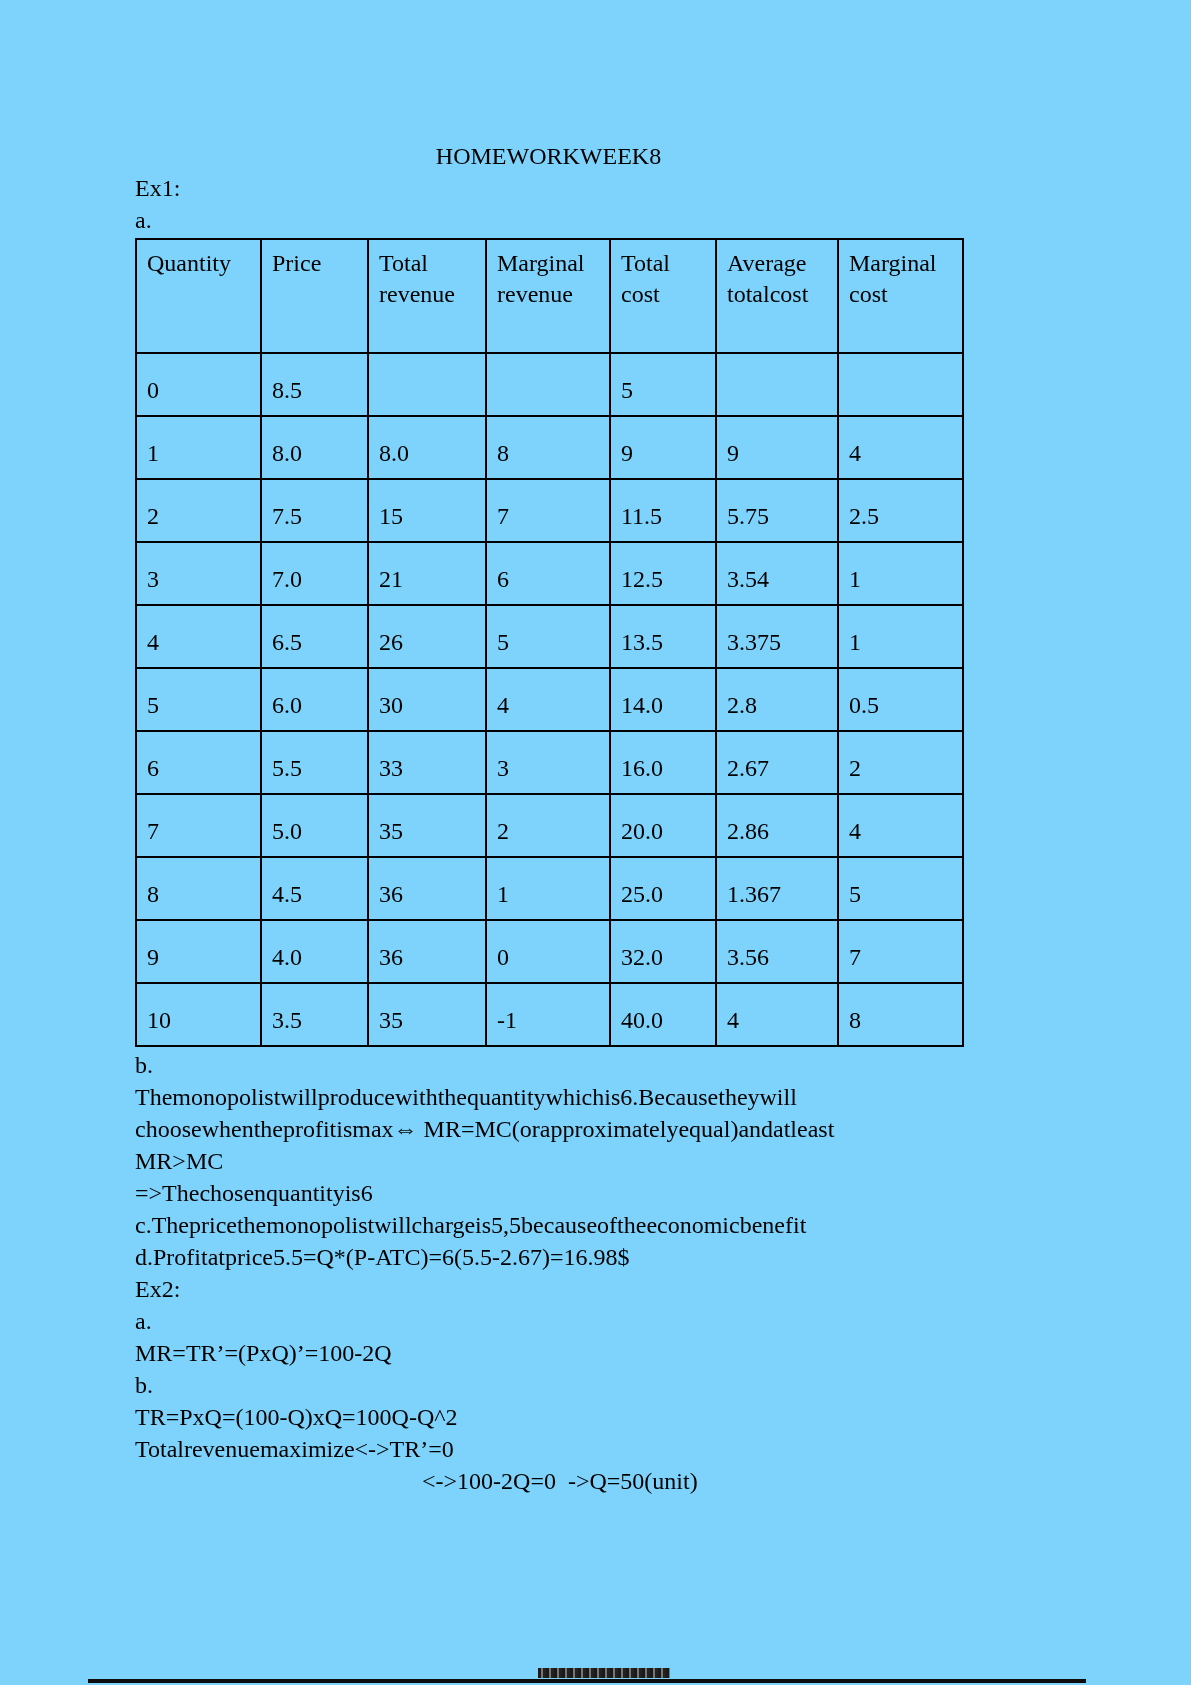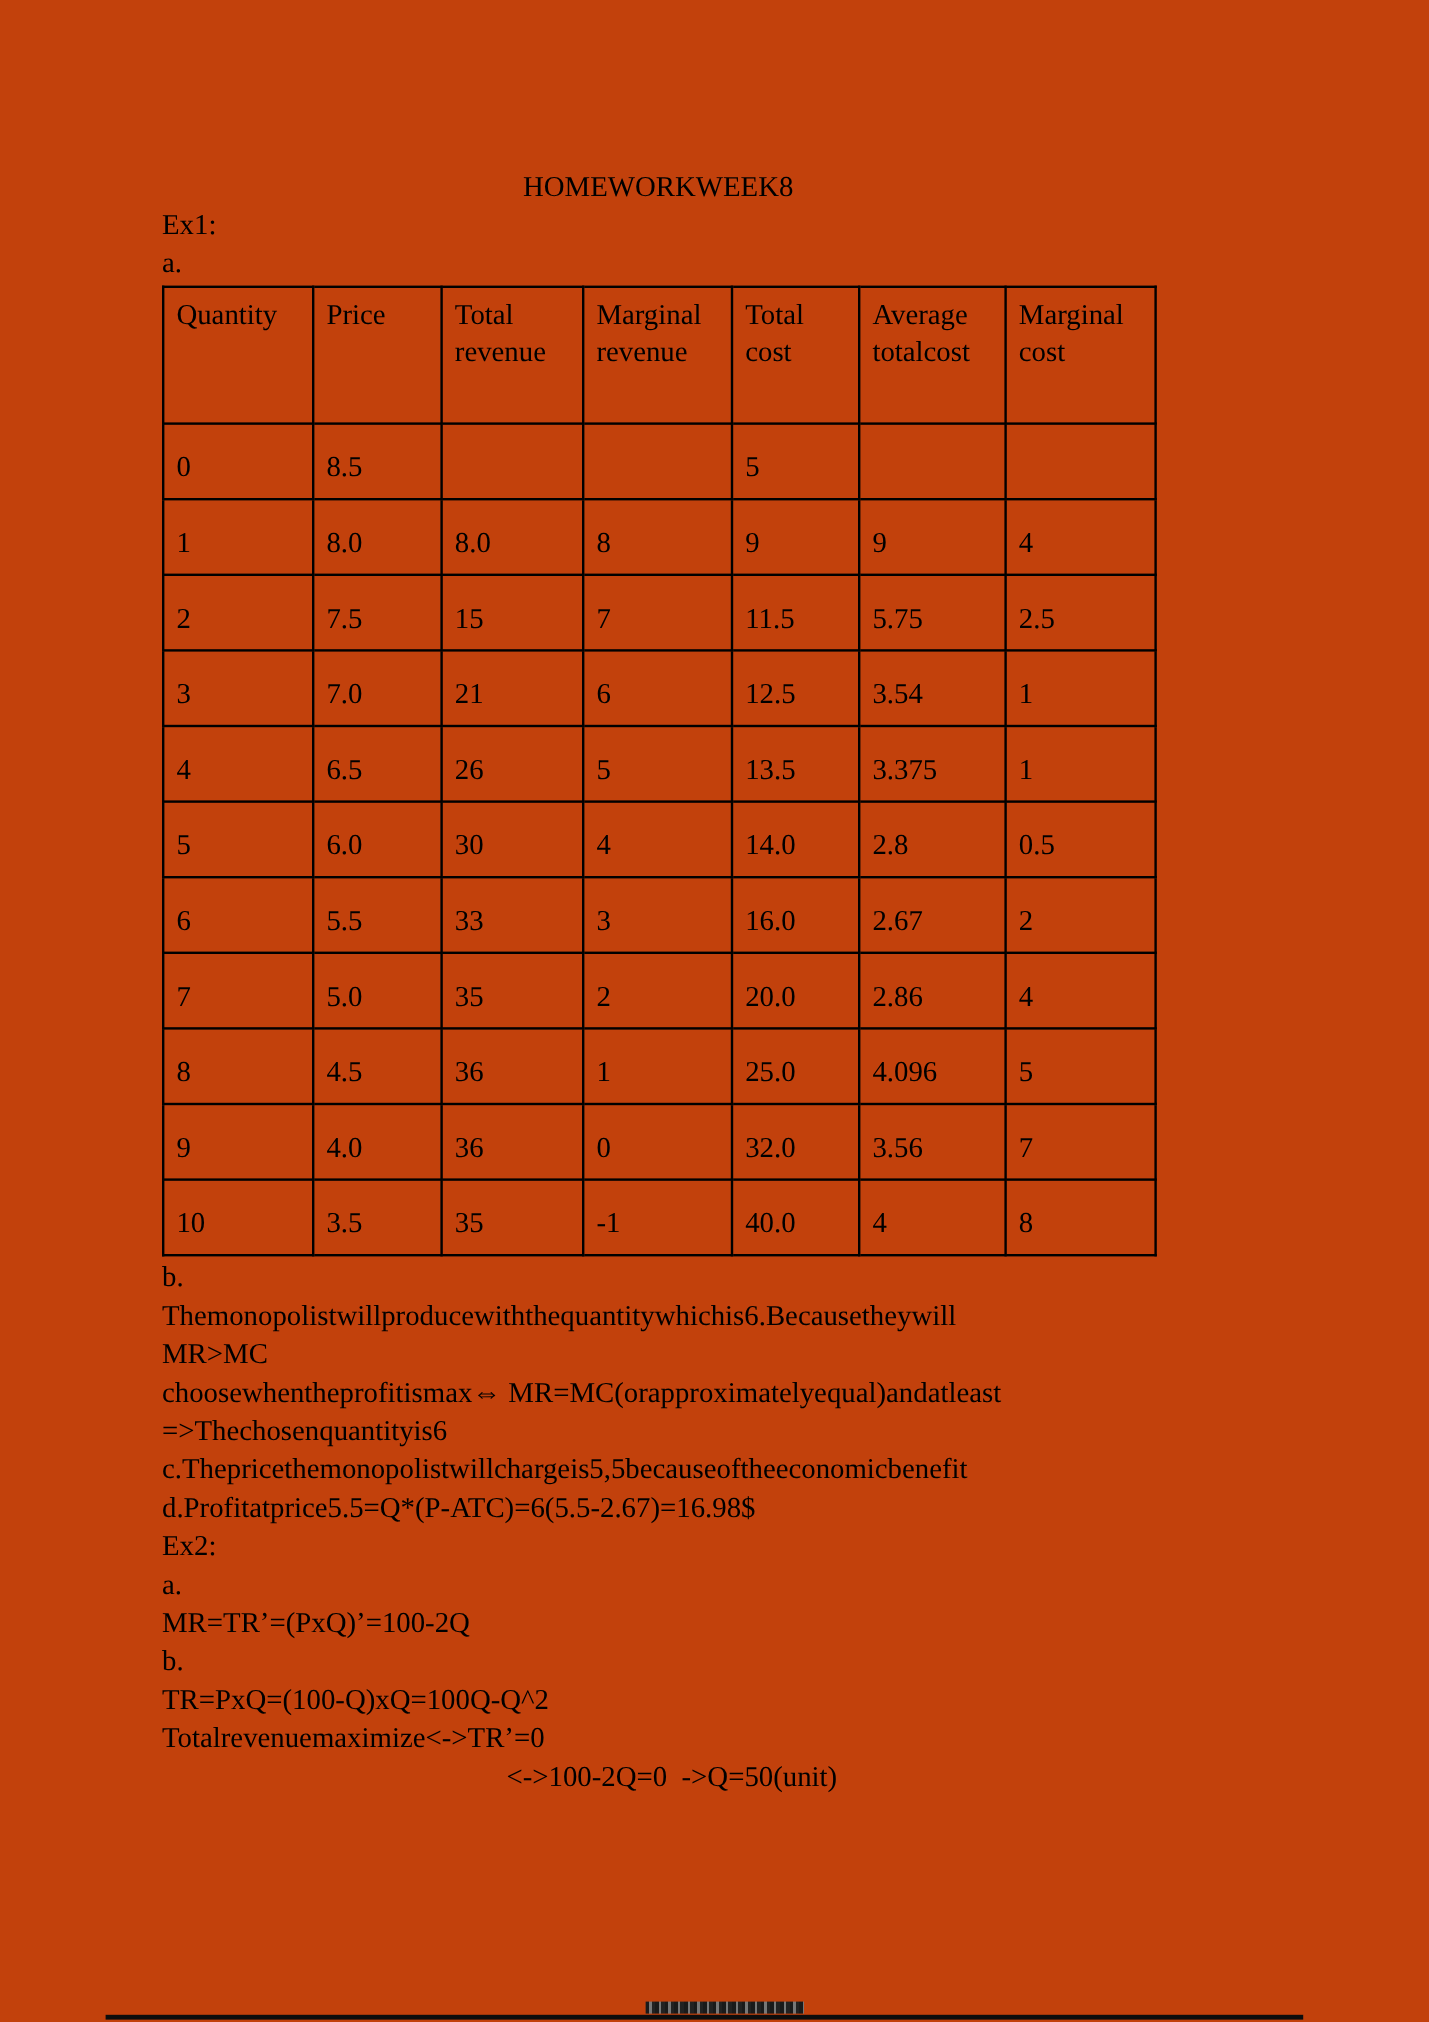--- a/index.html
+++ b/index.html
@@ -1,19 +1,19 @@
 <!DOCTYPE html>
 <html><head>
 <meta charset="utf-8">
 <style>
   html,body{margin:0;padding:0;background:#e8e8e8;}
   .page{
     position:relative;
     width:1191px;height:1685px;
-    background:#c2410c;
+    background:#7dd3fc;
     font-family:"Liberation Serif", serif;
     color:#000;
     overflow:hidden;
     margin:0 auto;
   }
   .content{
     position:absolute;
     left:135px;top:140px;
     width:827px;
     font-size:24px;
@@ -173,21 +173,21 @@
             <td>20.0</td>
             <td>2.86</td>
             <td>4</td>
           </tr>
           <tr>
             <td>8</td>
             <td>4.5</td>
             <td>36</td>
             <td>1</td>
             <td>25.0</td>
-            <td>4.096</td>
+            <td>1.367</td>
             <td>5</td>
           </tr>
           <tr>
             <td>9</td>
             <td>4.0</td>
             <td>36</td>
             <td>0</td>
             <td>32.0</td>
             <td>3.56</td>
             <td>7</td>
@@ -200,22 +200,22 @@
             <td>40.0</td>
             <td>4</td>
             <td>8</td>
           </tr>
         </tbody>
     </table>
 
     <div class="lines">
         <div class="line">b.</div>
         <div class="line">Themonopolistwillproducewiththequantitywhichis6.Becausetheywill</div>
+        <div class="line">choosewhentheprofitismax⇔ MR=MC(orapproximatelyequal)andatleast</div>
         <div class="line">MR&gt;MC</div>
-        <div class="line">choosewhentheprofitismax⇔ MR=MC(orapproximatelyequal)andatleast</div>
         <div class="line">=&gt;Thechosenquantityis6</div>
         <div class="line">c.Thepricethemonopolistwillchargeis5,5becauseoftheeconomicbenefit</div>
         <div class="line">d.Profitatprice5.5=Q*(P-ATC)=6(5.5-2.67)=16.98$</div>
         <div class="line">Ex2:</div>
         <div class="line">a.</div>
         <div class="line">MR=TR’=(PxQ)’=100-2Q</div>
         <div class="line">b.</div>
         <div class="line">TR=PxQ=(100-Q)xQ=100Q-Q^2</div>
         <div class="line">Totalrevenuemaximize&lt;-&gt;TR’=0</div>
         <div class="line indent">&lt;-&gt;100-2Q=0  -&gt;Q=50(unit)</div>

